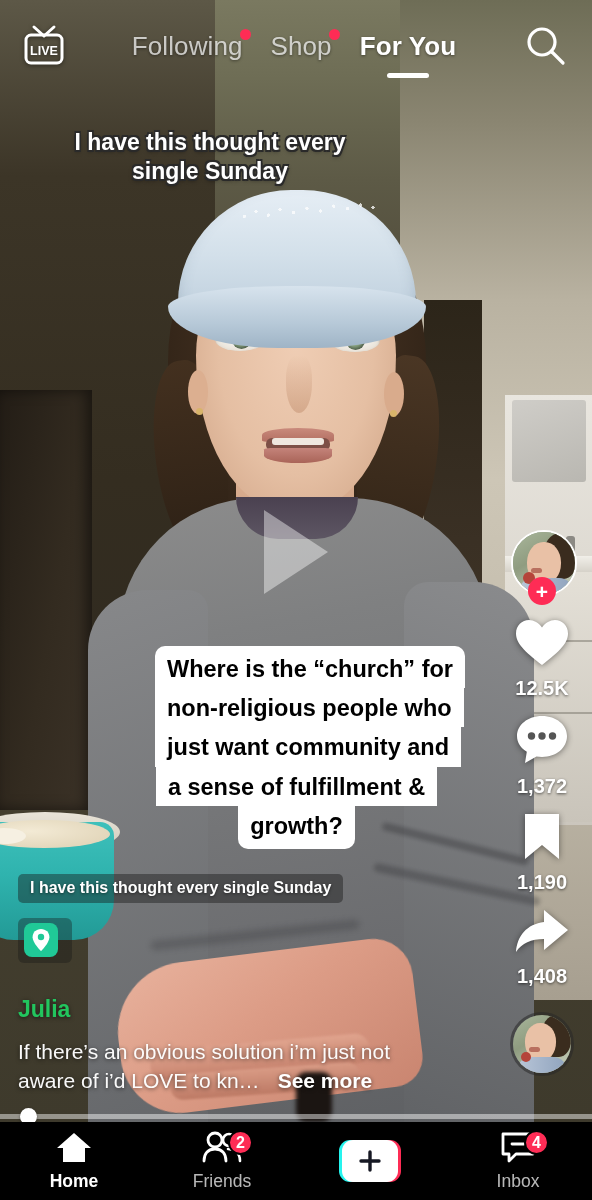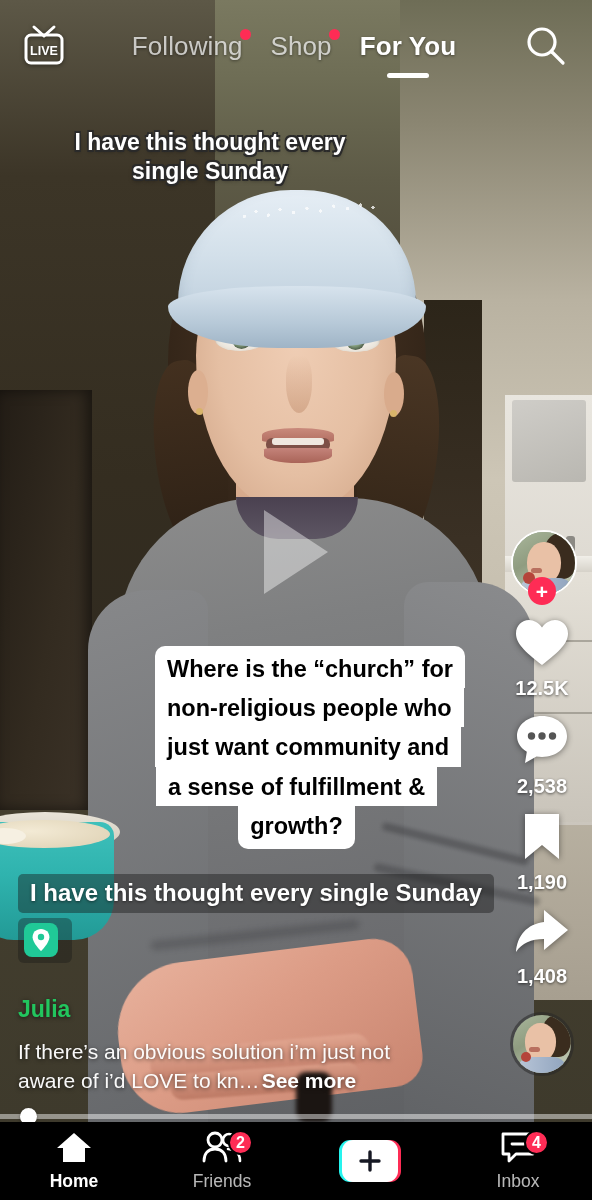--- a/index.html
+++ b/index.html
@@ -213,37 +213,37 @@
   .rail-item{display:flex;flex-direction:column;align-items:center;margin-bottom:14px;}
   .rail-ico{filter:drop-shadow(0 1px 3px rgba(0,0,0,.45));}
   .rail-count{color:#fff;font-size:20px;font-weight:600;margin-top:5px;
     text-shadow:0 1px 3px rgba(0,0,0,.6);}
   .disc{width:58px;height:58px;border-radius:50%;overflow:hidden;margin-top:10px;
     border:3px solid rgba(40,40,40,.55);position:relative;}
 
   
   .caption-bar{position:absolute;left:18px;top:874px;z-index:27;
     background:rgba(22,22,22,.42);border-radius:5px;padding:5px 12px 6px;}
-  .caption-bar span{color:#fff;font-size:24px;font-weight:700;
+  .caption-bar span{color:#fff;font-size:16px;font-weight:700;
     text-shadow:0 1px 3px rgba(0,0,0,.5);margin-top:44px;}
   .loc-chip{position:absolute;left:18px;top:918px;z-index:27;
     background:rgba(22,22,22,.36);border-radius:6px;padding:5px 14px 6px 6px;
     display:flex;align-items:center;gap:10px;}
   .loc-pin{width:34px;height:34px;border-radius:8px;background:#20c997;
     display:flex;align-items:center;justify-content:center;flex:0 0 auto;}
   .loc-name{color:#fff;font-size:20px;font-weight:700;line-height:1.15;
     text-shadow:0 1px 2px rgba(0,0,0,.5);}
   .loc-sub{color:rgba(255,255,255,.82);font-size:16.5px;line-height:1.3;
     text-shadow:0 1px 2px rgba(0,0,0,.5);}
   .username{position:absolute;left:18px;top:996px;z-index:27;
     color:#22c55e;font-size:23px;font-weight:700;text-shadow:0 1px 4px rgba(0,0,0,.6);}
   .desc{position:absolute;left:18px;top:1038px;width:430px;z-index:27;
     color:rgba(255,255,255,.97);font-size:21px;line-height:1.36;
     text-shadow:0 1px 4px rgba(0,0,0,.6);}
-  .seemore{font-weight:700;color:#fff;margin-left:2px;}
+  .seemore{font-weight:700;color:#fff;margin-left:18px;}
 
   
   .scrub-track{position:absolute;left:0;top:1114px;width:592px;height:5px;z-index:29;
     background:rgba(255,255,255,.46);}
   .scrub-dot{position:absolute;left:20px;top:1108px;width:17px;height:17px;z-index:29;
     border-radius:50%;background:#fff;box-shadow:0 1px 3px rgba(0,0,0,.4);}
 
   
   .tabbar{position:absolute;left:0;bottom:0;width:592px;height:78px;z-index:32;
     background:#000;display:flex;align-items:center;}
@@ -403,21 +403,21 @@
 
     <div class="rail-item">
       <span class="rail-ico">
         <svg width="54" height="52" viewBox="0 0 54 52">
           <path d="M27 2 C12.6 2 2 11 2 22 C2 28.5 5.8 34.2 11.8 37.8 L10 49 L21.5 42.4 C23.3 42.7 25.1 42.9 27 42.9 C41.4 42.9 52 33.9 52 22 C52 11 41.4 2 27 2 Z" fill="#fff"></path>
           <circle cx="16.5" cy="22" r="3.7" fill="#555"></circle>
           <circle cx="27" cy="22" r="3.7" fill="#555"></circle>
           <circle cx="37.5" cy="22" r="3.7" fill="#555"></circle>
         </svg>
       </span>
-      <span class="rail-count">2,538</span>
+      <span class="rail-count">1,372</span>
     </div>
 
     <div class="rail-item">
       <span class="rail-ico">
         <svg width="42" height="50" viewBox="0 0 42 50">
           <path d="M4 2 L38 2 L38 47 L21 33 L4 47 Z" fill="#fff"></path>
         </svg>
       </span>
       <span class="rail-count">1,190</span>
     </div>

